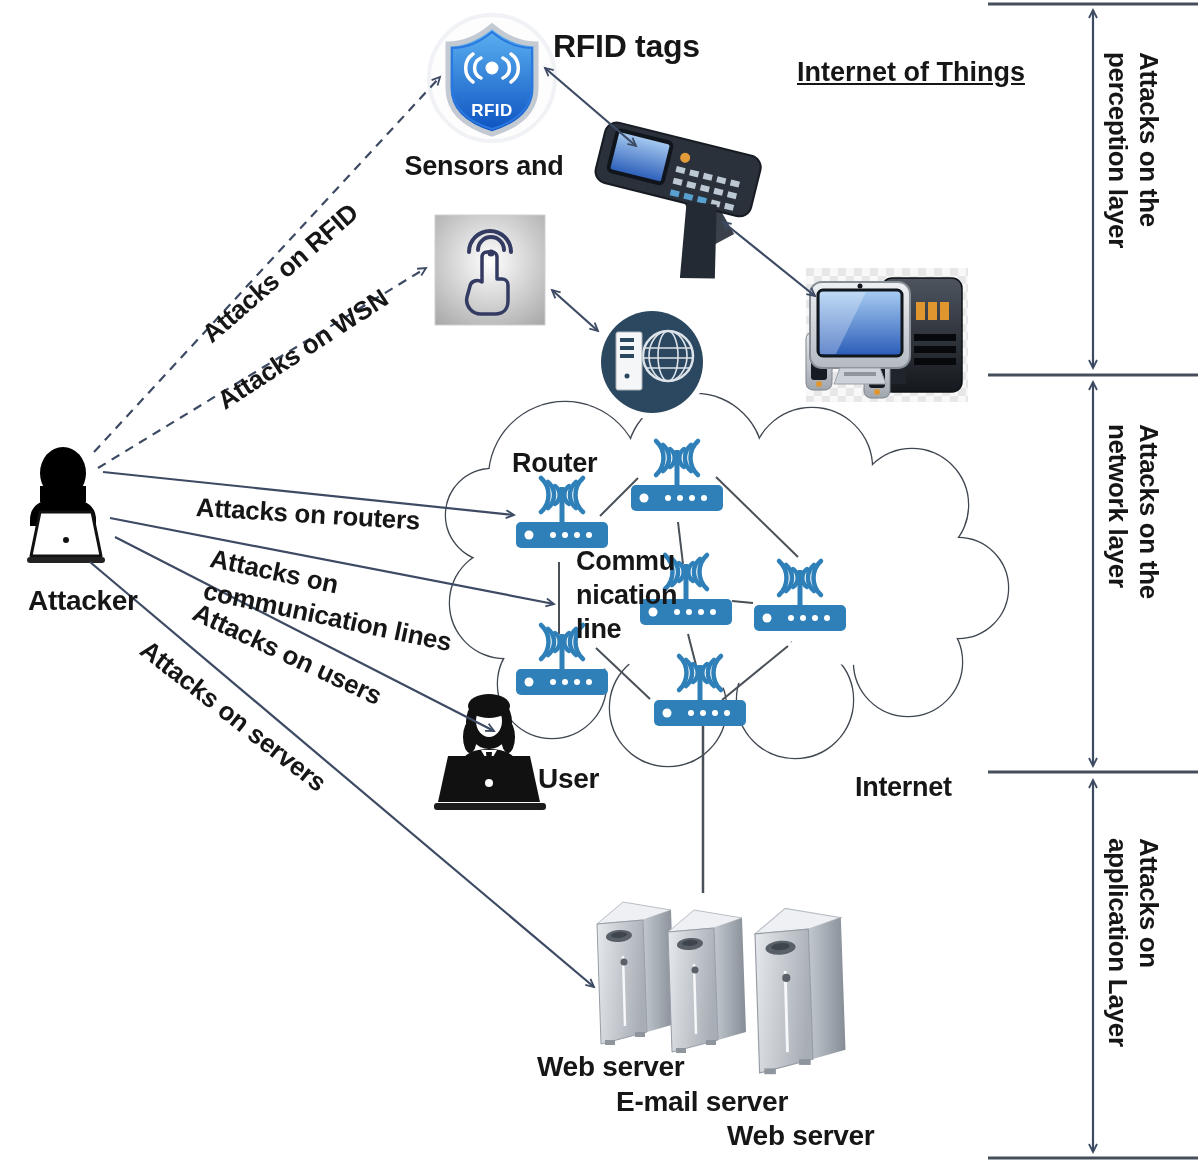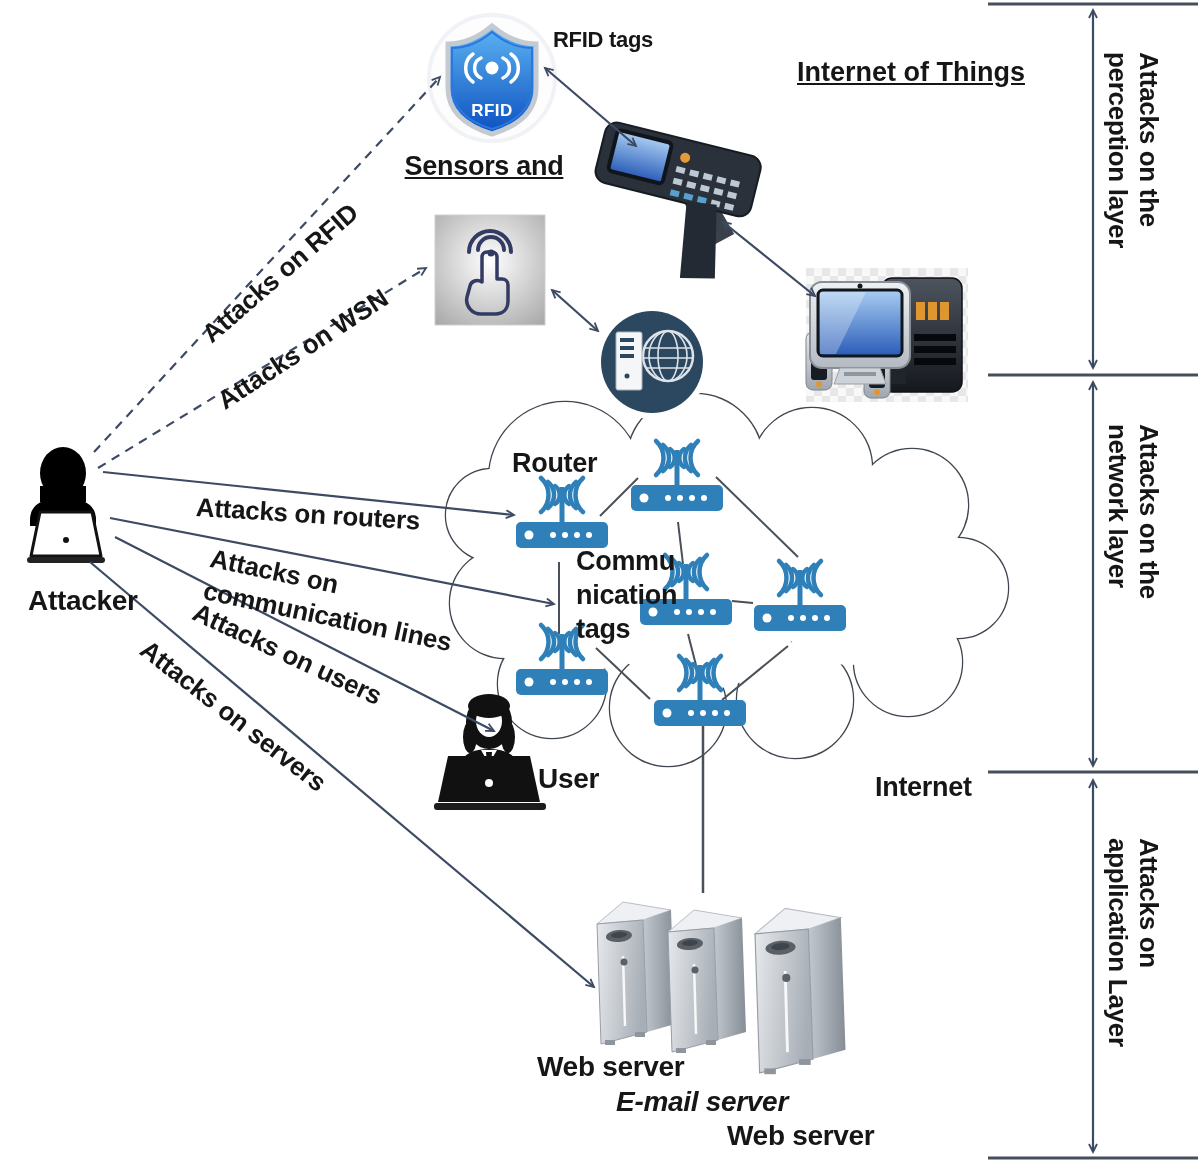--- a/index.html
+++ b/index.html
@@ -2,31 +2,31 @@
 <html><head>
 <meta charset="utf-8">
 <style>
   html,body{margin:0;padding:0;background:#ffffff;}
   #stage{position:relative;width:1200px;height:1166px;overflow:hidden;background:#fff;
          font-family:"Liberation Sans",sans-serif;}
   svg.canvas{position:absolute;left:0;top:0;}
   .lbl{position:absolute;color:#161616;font-weight:bold;white-space:nowrap;
        line-height:1.2;transform-origin:left top;letter-spacing:-0.3px;}
   
-  .rfid-tags{left:553px;top:27px;font-size:22px;}
+  .rfid-tags{left:553px;top:27px;font-size:32px;}
   .iot{left:797px;top:56px;font-size:27px;letter-spacing:0;text-decoration:underline;}
-  .sensors{left:376px;top:150px;width:216px;text-align:center;font-size:27px;line-height:33px;text-decoration:underline;}
+  .sensors{left:376px;top:150px;width:216px;text-align:center;font-size:27px;line-height:33px;}
   .reader-lbl{left:788px;top:137px;font-size:27px;line-height:33px;}
   .router-lbl{left:512px;top:447px;font-size:27px;text-align:center;}
   .comm-lbl{left:576px;top:544px;font-size:27px;line-height:34px;}
-  .internet{left:855px;top:771px;font-size:27px;margin-left:20px;}
+  .internet{left:855px;top:771px;font-size:27px;}
   .attacker-lbl{left:28px;top:584px;font-size:28px;text-align:right;}
   .user-lbl{left:538px;top:762px;font-size:28px;text-align:center;}
   .web1{left:537px;top:1050px;font-size:28px;}
-  .email{left:616px;top:1085px;font-size:28px;font-style:italic;}
+  .email{left:616px;top:1085px;font-size:28px;}
   .web2{left:727px;top:1119px;font-size:28px;}
   
   .atk{font-size:26px;}
   .atk-rfid{left:196px;top:326px;transform:rotate(-41deg);}
   .atk-wsn{left:212px;top:390px;transform:rotate(-33deg);}
   .atk-routers{left:197px;top:492px;transform:rotate(3.5deg);}
   .atk-comm{left:214px;top:542px;transform:rotate(12deg);line-height:33px;}
   .atk-users{left:201px;top:597px;transform:rotate(25deg);}
   .atk-servers{left:153px;top:634px;transform:rotate(38deg);}
   
@@ -329,21 +329,21 @@
 <div class="lbl sensors">
   <div>Sensors and</div>
 </div>
 
 
 <div class="lbl router-lbl">Router</div>
 
 <div class="lbl comm-lbl">
   <div>Commu</div>
   <div>nication</div>
-  <div>tags</div>
+  <div>line</div>
 </div>
 
 <div class="lbl internet">Internet</div>
 <div class="lbl attacker-lbl">Attacker</div>
 <div class="lbl user-lbl">User</div>
 
 <div class="lbl web1">Web server</div>
 <div class="lbl email">E-mail server</div>
 <div class="lbl web2">Web server</div>
 

